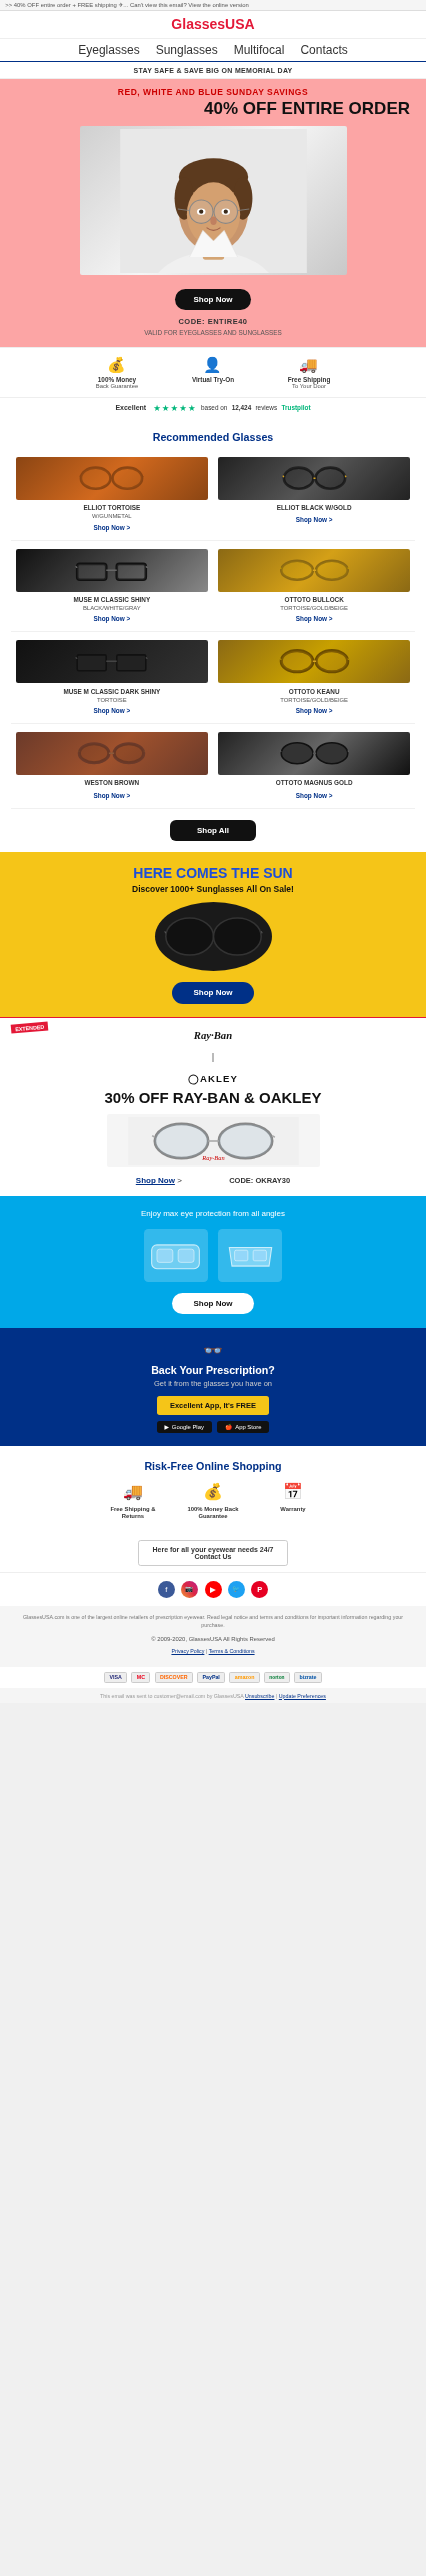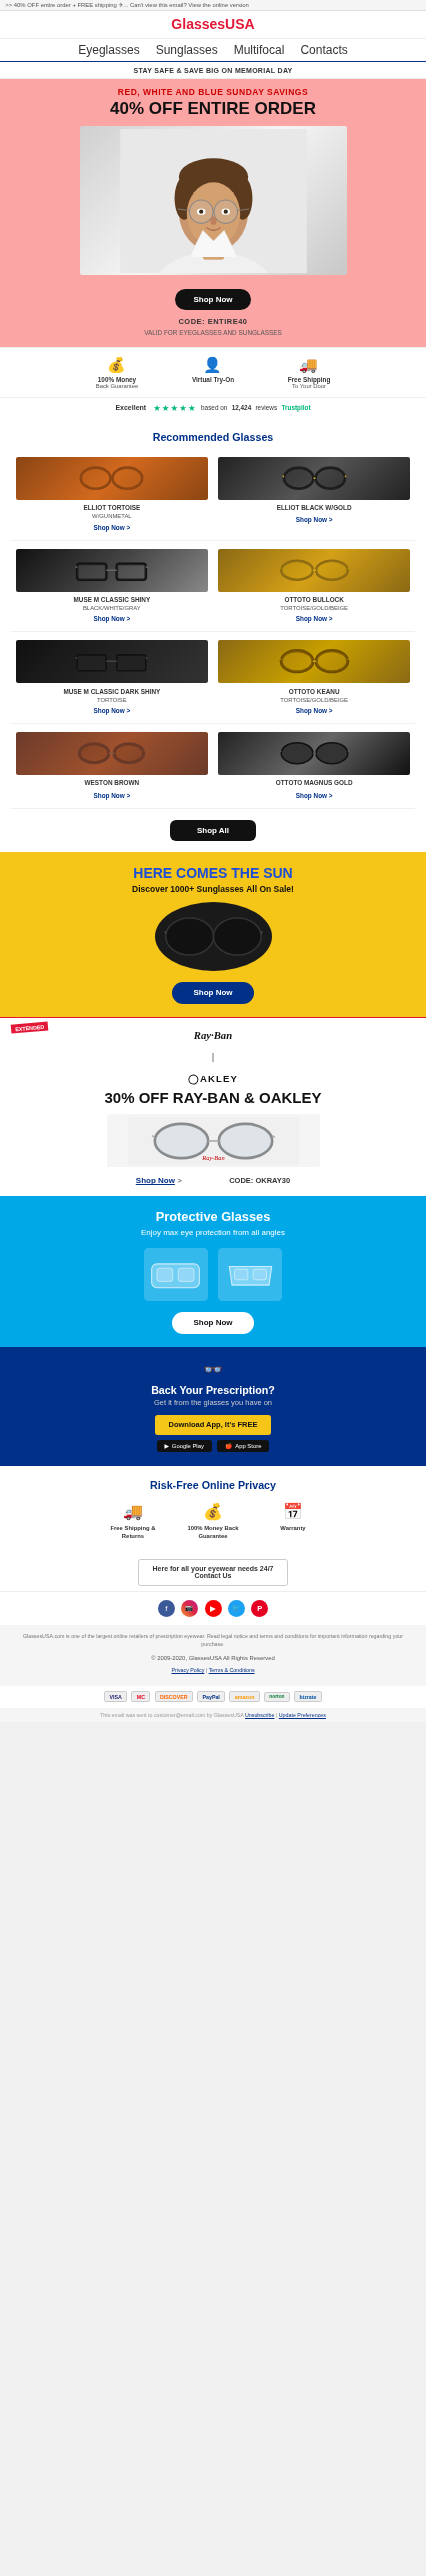--- a/index.html
+++ b/index.html
@@ -17,21 +17,21 @@
     
     .nav { display: flex; justify-content: center; gap: 16px; padding: 4.3px 0; border-bottom: 1.1px solid #003087; background: #fff; }
     .nav a { text-decoration: none; color: #333; font-size: 12px; font-weight: 500; }
 
     
     .promo-banner { background: #fff; text-align: center; padding: 4.3px 10.7px; font-size: 7px; color: #333; border-bottom: 0.5px solid #eee; font-weight: 600; letter-spacing: 0.3px; }
 
     
     .hero { background: #fca5a5; text-align: center; padding: 8px 16px 10.7px; }
     .hero-sub { font-size: 8.5px; color: #cc0000; font-weight: bold; letter-spacing: 0.5px; margin-bottom: 2.7px; }
-    .hero-title { font-size: 17px; font-weight: 900; color: #111; line-height: 1.1; margin-bottom: 8px; }
+    .hero-title { font-size: 17px; font-weight: 900; color: #111; line-height: 1.1; margin-bottom: 8px; text-align: right; }
     .hero-img { width: 100%; max-width: 267px; height: 149px; background: linear-gradient(135deg, #d0d0d0 0%, #f5f5f5 50%, #c8c8c8 100%); border-radius: 2.1px; margin: 0 auto 8px; display: flex; align-items: center; justify-content: center; overflow: hidden; position: relative; }
     .btn-shop-now { display: inline-block; background: #111; color: #fff; padding: 6.4px 18.7px; border-radius: 13.3px; font-size: 8px; font-weight: bold; text-decoration: none; margin: 5.3px 0 4.3px; cursor: pointer; border: none; }
     .code-text { font-size: 7.5px; color: #333; margin: 2.7px 0; font-weight: bold; letter-spacing: 0.5px; }
     .valid-text { font-size: 6.4px; color: #555; margin-top: 1.6px; }
 
     
     .trust-badges { display: flex; justify-content: center; gap: 16px; padding: 8px 10.7px; background: #fff; border-top: 0.5px solid #eee; flex-wrap: wrap; }
     .badge { text-align: center; flex: 1; min-width: 53px; max-width: 80px; }
     .badge-icon { font-size: 15px; margin-bottom: 2.7px; }
     .badge-title { font-size: 6.4px; font-weight: bold; color: #333; }
@@ -431,21 +431,20 @@
       </svg>
     </div>
     <div style="margin-top:5.3px;">
       <a href="#" style="color:#003087; font-weight:bold; font-size:8px; text-decoration:underline;">Shop Now</a>
       <span style="font-size:8px; color:#333;"> &gt; </span>
       <span style="font-size:7.5px; color:#333; font-weight:bold;padding-left:45px;">CODE: OKRAY30</span>
     </div>
   </div>
 
   <div class="protective-section">
-    <div class="protective-title">Protective Glasses</div>
     <div class="protective-sub">Enjoy max eye protection from all angles</div>
     <div class="protective-imgs">
       <div class="protective-img">
         <svg width="53" height="43" viewBox="0 0 100 80">
           <rect x="5" y="20" width="90" height="45" rx="10" fill="rgba(255,255,255,0.3)" stroke="rgba(255,255,255,0.7)" stroke-width="2"></rect>
           <rect x="15" y="28" width="30" height="25" rx="5" fill="rgba(200,230,255,0.4)" stroke="rgba(255,255,255,0.6)" stroke-width="1.5"></rect>
           <rect x="55" y="28" width="30" height="25" rx="5" fill="rgba(200,230,255,0.4)" stroke="rgba(255,255,255,0.6)" stroke-width="1.5"></rect>
         </svg>
       </div>
       <div class="protective-img">
@@ -456,35 +455,35 @@
         </svg>
       </div>
     </div>
     <button class="btn-protective">Shop Now</button>
   </div>
 
   <div class="prescription-section">
     <div style="font-size:16px; margin-bottom:4.3px;">👓</div>
     <div class="prescription-title">Back Your Prescription?</div>
     <div class="prescription-sub">Get it from the glasses you have on</div>
-    <button class="btn-download">Download App, It's FREE</button>
+    <button class="btn-download">Excellent App, It's FREE</button>
     <div class="store-badges">
       <div class="store-badge">
         <span>▶</span>
         <span>Google Play</span>
       </div>
       <div class="store-badge">
         <span>🍎</span>
         <span>App Store</span>
       </div>
     </div>
   </div>
 
   <div class="riskfree-section">
-    <div class="riskfree-title">Risk-Free Online Privacy</div>
+    <div class="riskfree-title">Risk-Free Online Shopping</div>
     <div class="riskfree-badges">
       <div class="riskfree-badge">
         <div class="riskfree-icon">🚚</div>
         <div class="riskfree-label">Free Shipping &amp; Returns</div>
       </div>
       <div class="riskfree-badge">
         <div class="riskfree-icon">💰</div>
         <div class="riskfree-label">100% Money Back Guarantee</div>
       </div>
       <div class="riskfree-badge">

